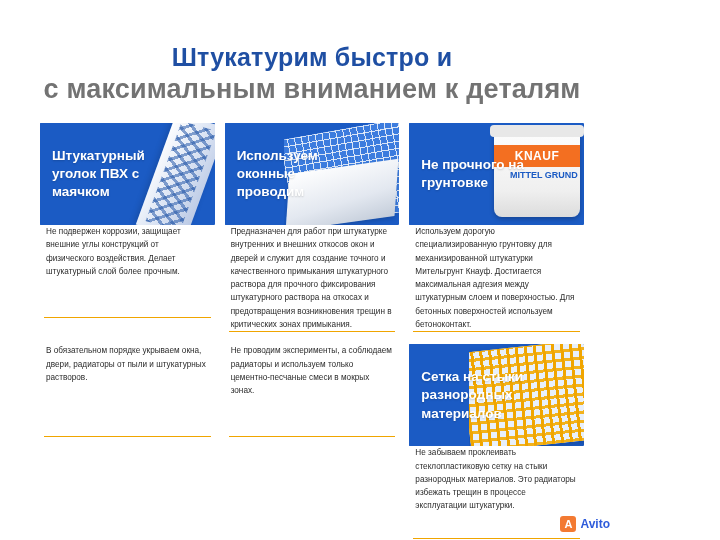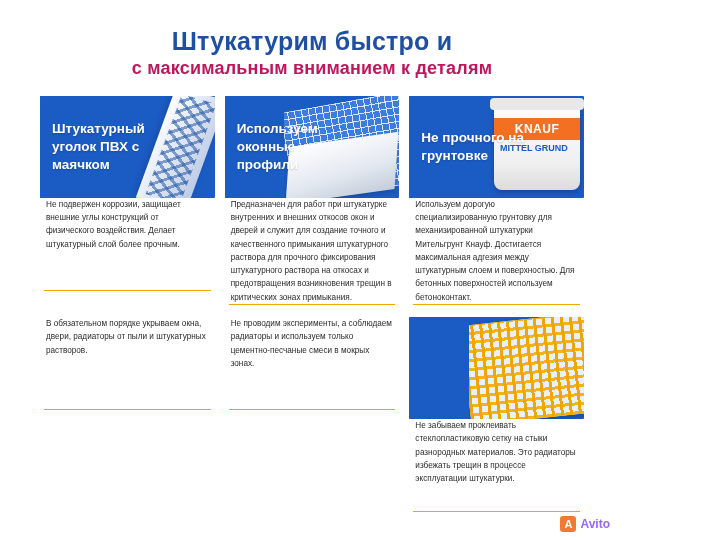--- a/index.html
+++ b/index.html
@@ -12,37 +12,37 @@
     background: #ffffff;
     font-family: "Liberation Sans", sans-serif;
     overflow: hidden;
     position: relative;
   }
   .page {
     width: 624px;
     height: 540px;
     position: relative;
     box-sizing: border-box;
-    padding: 0 40px;
+    padding: 16px 40px;
   }
   .title-block {
     padding-top: 26px;
     text-align: center;
   }
   .title-line1 {
     font-size: 25px;
     font-weight: 700;
     color: #1f4fa3;
     line-height: 1.25;
     letter-spacing: 0.2px;
   }
   .title-line2 {
-    font-size: 18px;
-    font-weight: 700;
-    color: #be185d;
+    font-size: 27px;
+    font-weight: 700;
+    color: #737373;
     line-height: 1.25;
     letter-spacing: 0.2px;
   }
   .grid {
     margin-top: 16px;
     display: grid;
     grid-template-columns: 1fr 1fr 1fr;
     column-gap: 10px;
   }
   .cell {
@@ -110,21 +110,21 @@
     color: #fff;
     font-size: 11px;
     font-weight: 700;
     display: flex;
     align-items: center;
     justify-content: center;
     line-height: 1;
   }
   .wm-text {
     font-size: 12px;
-    color: #8b5cf6;
+    color: #1d4ed8;
     font-weight: 600;
     text-align: right;
   }
 
   
   .mesh-blue {
     position: absolute;
     right: -8px;
     top: 6px;
     width: 120px;
@@ -183,21 +183,21 @@
     color: #fff;
     font-size: 12px;
     font-weight: 700;
     display: flex;
     align-items: center;
     justify-content: center;
     letter-spacing: 0.5px;
   }
   .bucket-text {
     position: absolute;
-    left: 6px;
+    left: 16px;
     top: 40px;
     color: #1b5bc4;
     font-size: 9px;
     font-weight: 700;
     line-height: 1.1;
   }
   .film-roll {
     position: absolute;
     right: -4px;
     top: 20px;
@@ -309,21 +309,21 @@
       <div class="divider"></div>
     </div>
 
     <div class="cell">
       <div class="card">
         <div class="card-art">
           <div class="mesh-blue"></div>
           <div class="window-profile"></div>
         </div>
         <div class="fade-left"></div>
-        <div class="card-title">Используем оконные профили</div>
+        <div class="card-title">Используем оконные проводим</div>
       </div>
       <div class="desc">Предназначен для работ при штукатурке внутренних и внешних откосов окон и дверей и служит для создание точного и качественного примыкания штукатурного раствора для прочного фиксирования штукатурного раствора на откосах и предотвращения возникновения трещин в критических зонах примыкания.</div>
       <div class="divider"></div>
     </div>
 
     <div class="cell">
       <div class="card">
         <div class="card-art">
           <div class="bucket">
             <div class="bucket-lid"></div>
@@ -351,20 +351,21 @@
       <div class="desc">Не проводим эксперименты, а соблюдаем радиаторы и используем только цементно-песчаные смеси в мокрых зонах.</div>
       <div class="divider"></div>
     </div>
 
     <div class="cell">
       <div class="card">
         <div class="card-art">
           <div class="mesh-orange"></div>
         </div>
         <div class="fade-left"></div>
+        <div class="card-title">Сетка на стыки разнородных материалов</div>
       </div>
       <div class="desc">Не забываем проклеивать стеклопластиковую сетку на стыки разнородных материалов. Это радиаторы избежать трещин в процессе эксплуатации штукатурки.</div>
       <div class="divider"></div>
     </div>
 
   </div>
 
   <div class="watermark">
     <div class="wm-logo">A</div>
     <div class="wm-text">Avito</div>

